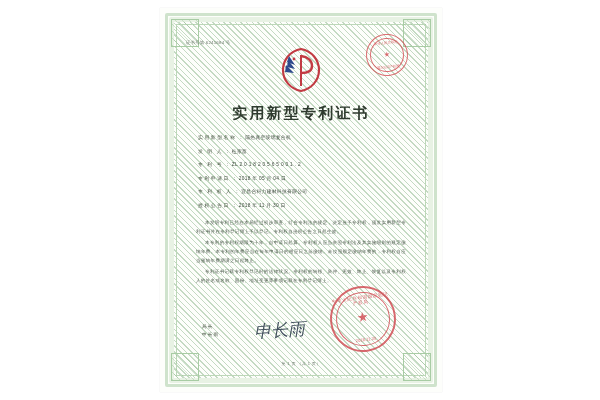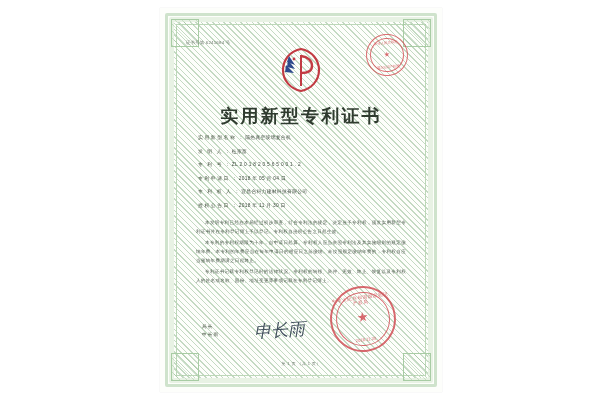--- a/index.html
+++ b/index.html
@@ -145,21 +145,21 @@
     transform: translateX(-50%);
     width: 52px;
     height: 48px;
   }
   .title {
     position: absolute;
     left: 0;
     right: 0;
     top: 74px;
     text-align: center;
-    font-size: 18px;
+    font-size: 15px;
     font-weight: bold;
     letter-spacing: 2.2px;
     color: #2f3b2f;
     font-family: "Liberation Serif", serif;
   }
 
   .fields {
     position: absolute;
     left: 14px;
     right: 10px;

